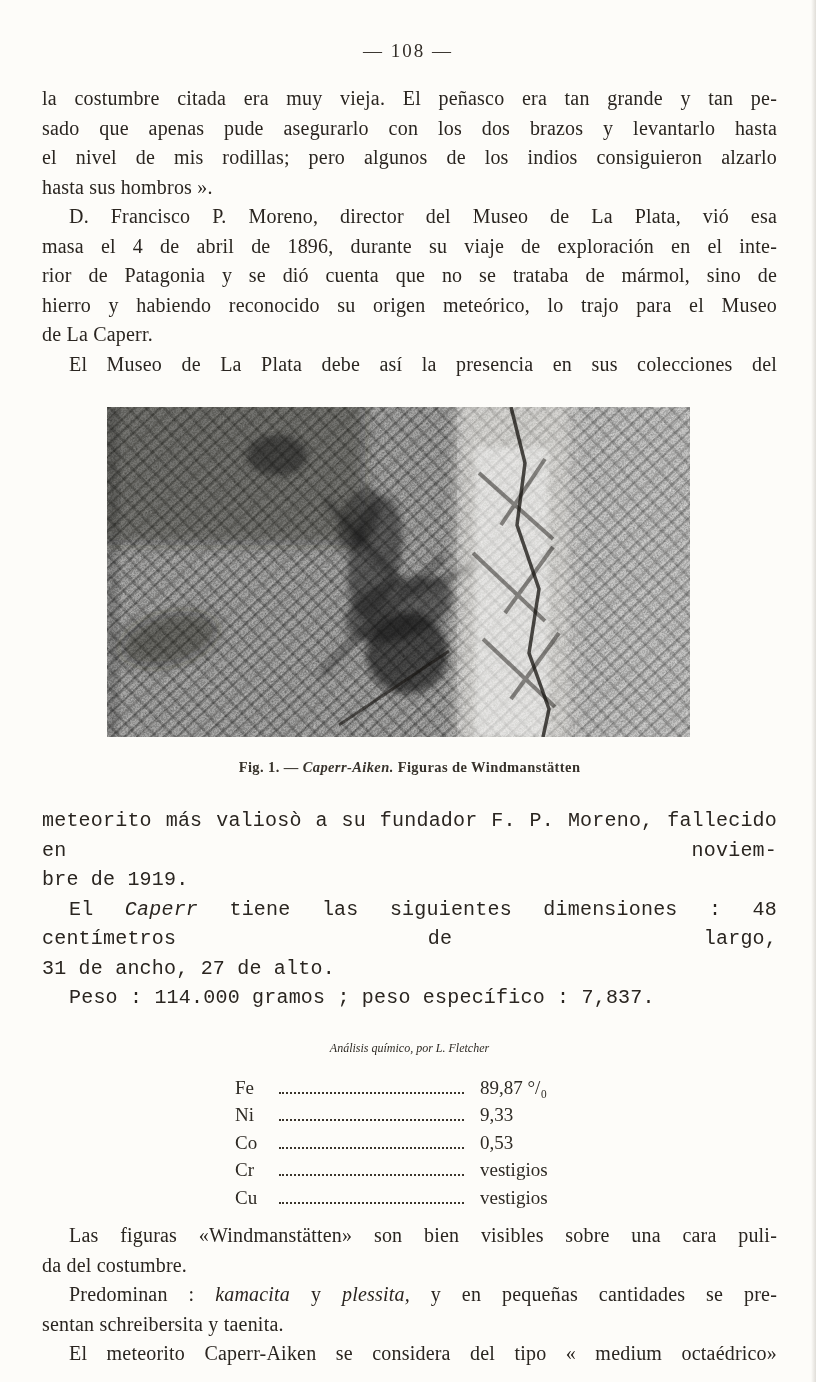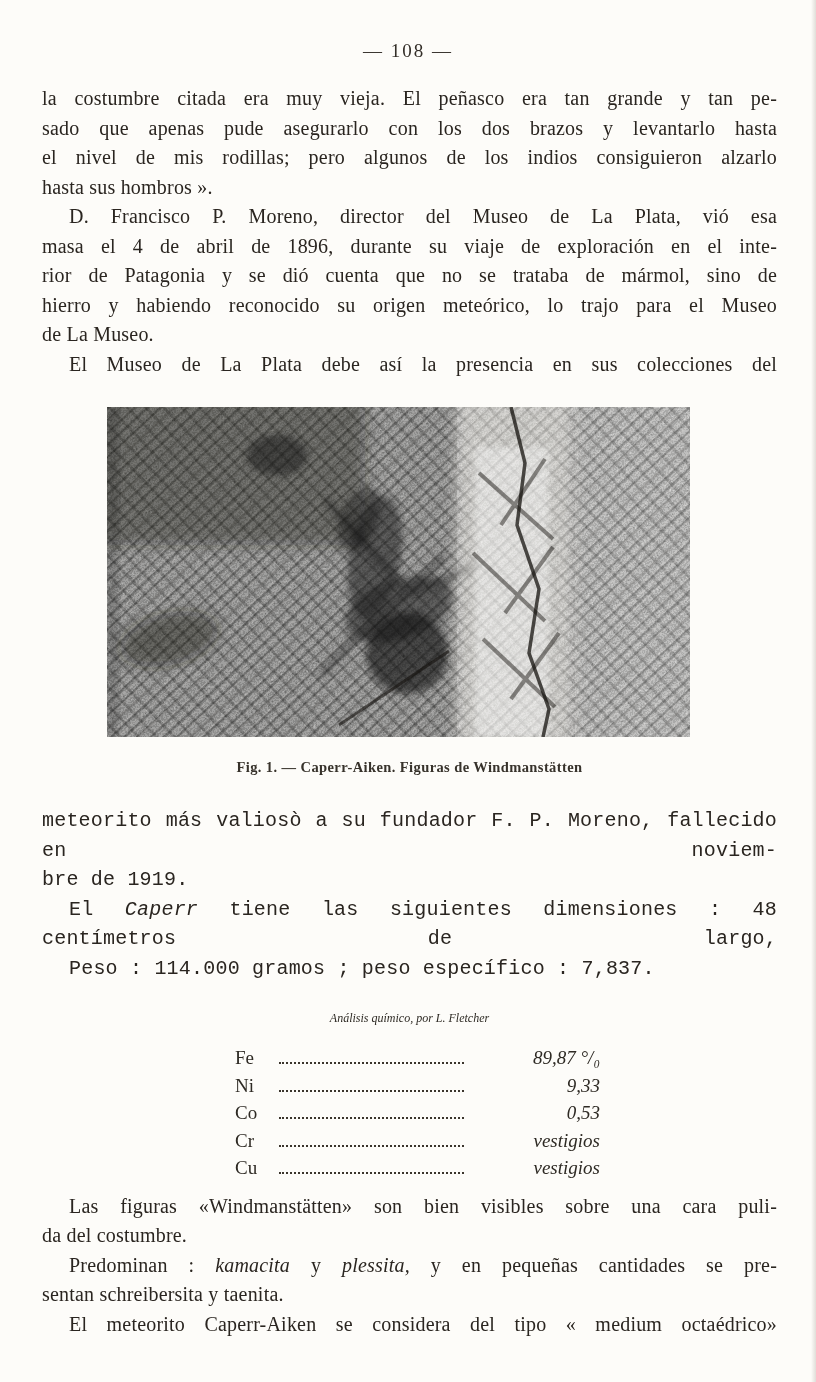--- a/index.html
+++ b/index.html
@@ -18,28 +18,28 @@
   .line{font-size:20px;line-height:29.5px;letter-spacing:0.2px;}
   .line.fill{text-align:justify;text-align-last:justify;}
   .line.ind{text-indent:27px;}
   .line i{font-style:italic;}
   #figure-block{margin:28px 0 0 65px;width:583px;height:330px;padding:0;}
   figure{margin:0;}
   .caption{
     margin-top:22px;text-align:center;font-size:14.5px;font-weight:bold;
     letter-spacing:0.4px;color:#37322b;
   }
-  .cap-title{}
+  .cap-title{font-style:italic;}
   #flow-mid{margin-top:30px;font-family:Liberation Mono, monospace;}
   .chem-head{margin-top:28px;text-align:center;font-style:italic;font-size:12px;color:#2e2a24;}
   .chem-table{margin:18px 0 0 193px;width:365px;font-size:19px;color:#2e2a24;}
   .chem-row{display:flex;align-items:baseline;line-height:27.5px;}
   .chem-el{width:40px;white-space:nowrap;}
   .chem-leader{flex:1;border-bottom:2px dotted #3a342c;margin:0 16px 6px 4px;height:1px;}
-  .chem-val{width:120px;text-align:right;white-space:nowrap;font-style:italic;}
+  .chem-val{width:120px;text-align:left;white-space:nowrap;}
   #flow-bottom{margin-top:10px;}
   .noise{position:absolute;left:0;top:0;pointer-events:none;}
   .edge{
     position:absolute;right:0;top:0;width:5px;height:100%;pointer-events:none;
     background:linear-gradient(to left, rgba(120,112,100,0.22), rgba(120,112,100,0));
   }
 </style>
 </head>
 <body>
 
@@ -54,21 +54,21 @@
           <div class="line fill">la costumbre citada era muy vieja. El peñasco era tan grande y tan pe-</div>
           <div class="line fill">sado que apenas pude asegurarlo con los dos brazos y levantarlo hasta</div>
           <div class="line fill">el nivel de mis rodillas; pero algunos de los indios consiguieron alzarlo</div>
           <div class="line">hasta sus hombros ».</div>
         </div>
         <div class="para">
           <div class="line fill ind">D. Francisco P. Moreno, director del Museo de La Plata, vió esa</div>
           <div class="line fill">masa el 4 de abril de 1896, durante su viaje de exploración en el inte-</div>
           <div class="line fill">rior de Patagonia y se dió cuenta que no se trataba de mármol, sino de</div>
           <div class="line fill">hierro y habiendo reconocido su origen meteórico, lo trajo para el Museo</div>
-          <div class="line">de La Museo.</div>
+          <div class="line">de La Caperr.</div>
         </div>
         <div class="para">
           <div class="line fill ind">El Museo de La Plata debe así la presencia en sus colecciones del</div>
         </div>
       </div>
 
     <figure id="figure-block">
       <svg viewBox="0 0 583 330" width="583" height="330" role="img">
         <defs>
           <filter id="ht" x="-5%" y="-5%" width="110%" height="110%">
@@ -133,20 +133,21 @@
       <span class="cap-rest">Figuras de Windmanstätten</span>
     </div>
 
     <div id="flow-mid">
         <div class="para">
           <div class="line fill">meteorito más valiosò a su fundador F. P. Moreno, fallecido en noviem-</div>
           <div class="line">bre de 1919.</div>
         </div>
         <div class="para">
           <div class="line fill ind">El <i>Caperr</i> tiene las siguientes dimensiones : 48 centímetros de largo,</div>
+          <div class="line">31 de ancho, 27 de alto.</div>
         </div>
         <div class="para">
           <div class="line ind">Peso : 114.000 gramos ; peso específico : 7,837.</div>
         </div>
       </div>
 
     <div id="analysis">
       <div class="chem-head">Análisis químico, por L. Fletcher</div>
       <div class="chem-table" id="chem-table">
           <div class="chem-row">

